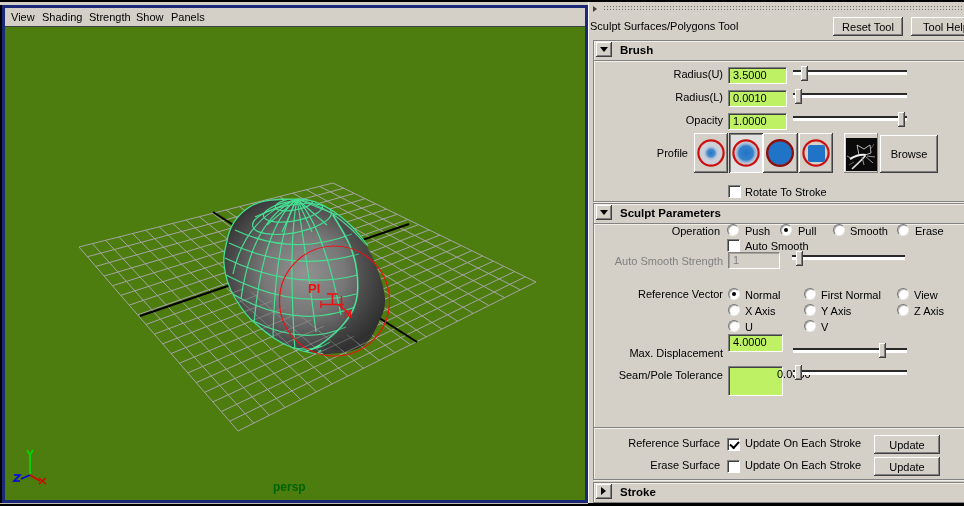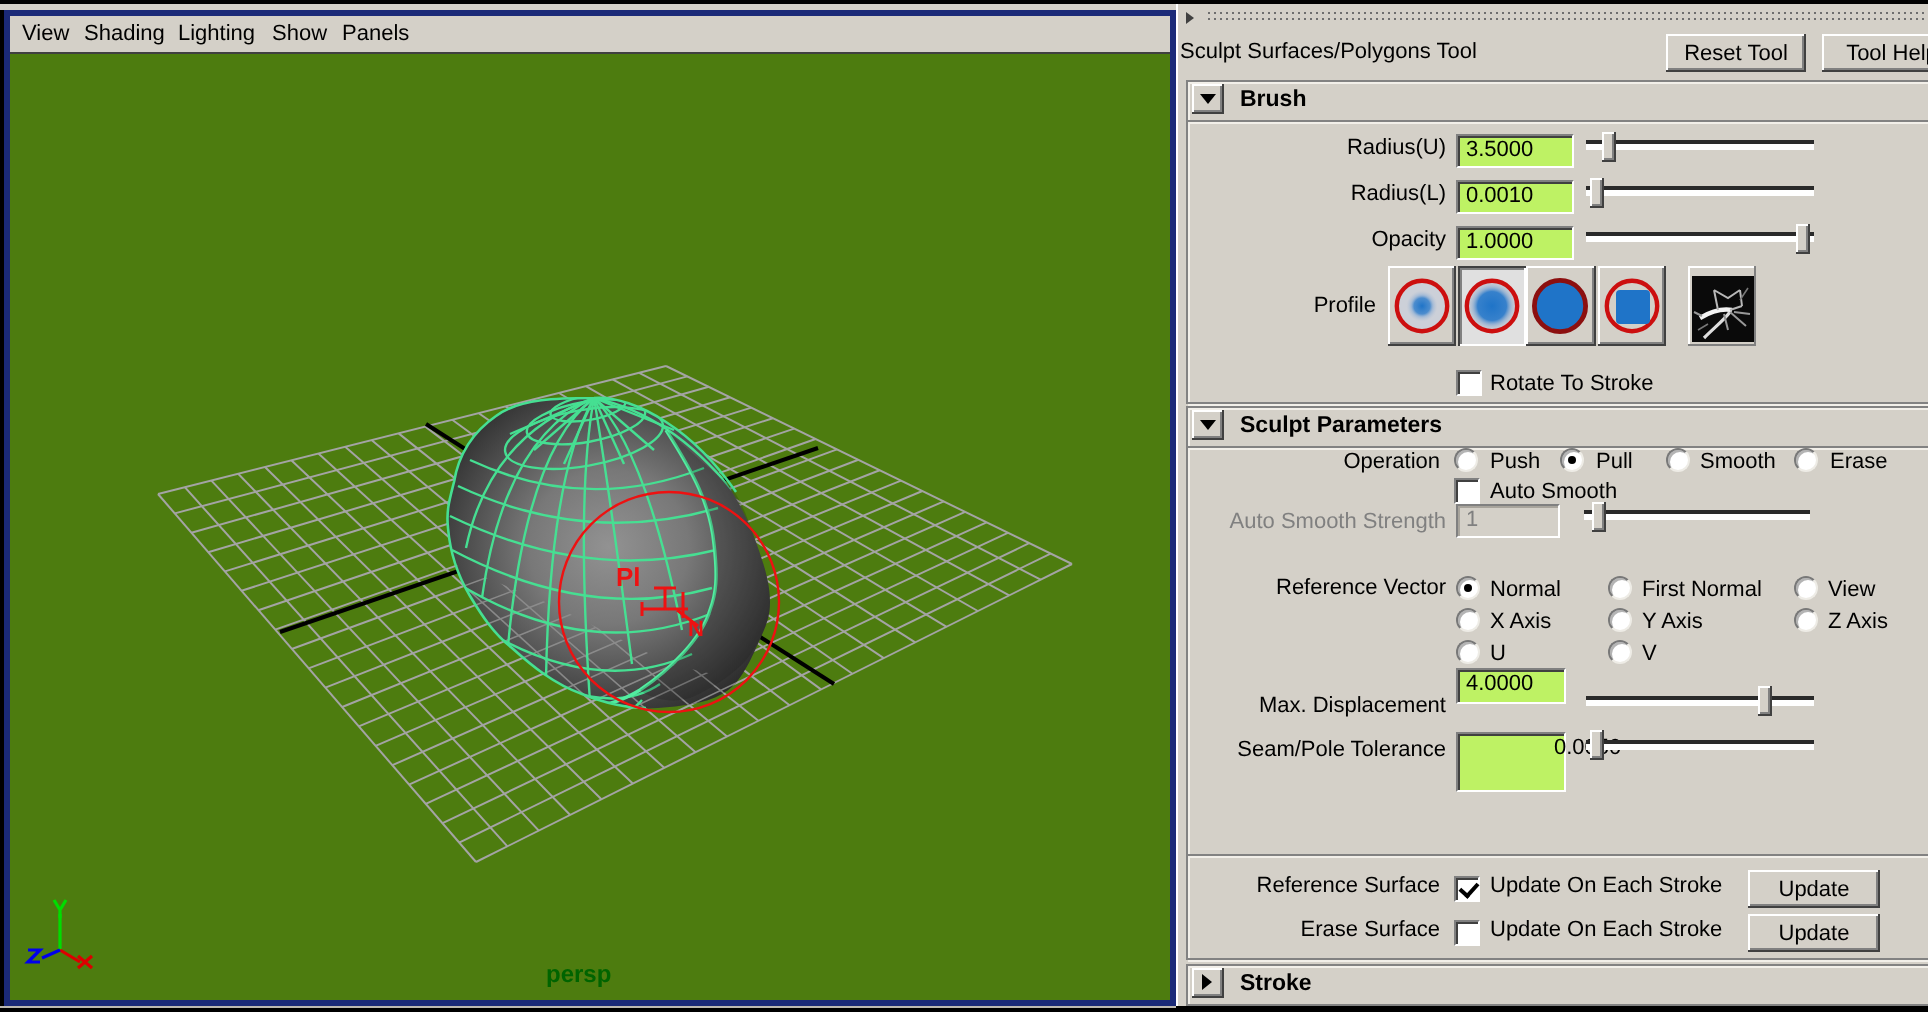--- a/index.html
+++ b/index.html
@@ -40,21 +40,21 @@
 .sep{position:absolute;height:1px;background:#828282;box-shadow:0 1px 0 #f2efe9;}
 .pbtn{position:absolute;background:#d4d0c8;box-shadow:inset -1px -1px 0 #404040,inset 1px 1px 0 #ffffff,inset -2px -2px 0 #808080;}
 .pbtn.sel{background:#e0e0e0;box-shadow:inset 1px 1px 0 #404040,inset -1px -1px 0 #ffffff,inset 2px 2px 0 #808080;}
 </style></head><body>
 <div id="topstrip"></div>
 <div id="botstrip"></div>
 <div id="vpframe">
   <div id="menubar">
     <span style="left:6px">View</span>
       <span style="left:37px">Shading</span>
-    <span style="left:84px">Lighting</span>
+    <span style="left:84px">Strength</span>
       <span style="left:131px">Show</span>
     <span style="left:166px">Panels</span>
   </div>
   <div id="canvas">
   <svg width="580" height="473" viewBox="0 0 580 473">
     <defs>
       <radialGradient id="egggrad" cx="0.5" cy="0.48" r="0.62">
         <stop offset="0" stop-color="#929292"></stop>
         <stop offset="0.4" stop-color="#787878"></stop>
         <stop offset="0.75" stop-color="#484848"></stop>
@@ -283,20 +283,21 @@
     <div style="position:absolute;left:2px;top:5px;width:31px;height:33px;background:#0a0a0a;">
     <svg width="31" height="33" viewBox="0 0 31 33">
       <path d="M4,21 C9,18 14,16 20,17" stroke="#f2f2f2" stroke-width="2.2" fill="none"></path>
       <path d="M13,17 L11,7 M11,7 L18,11 L24,7 M24,7 L25,15 M19,17 L25,15" stroke="#b8b8b8" stroke-width="1" fill="none"></path>
       <path d="M19,18 C16,22 11,26 6,31" stroke="#dddddd" stroke-width="1.6" fill="none"></path>
       <path d="M19,18 L27,25 M5,20 L1,18 M21,18 L29,19 M16,19 L18,27" stroke="#989898" stroke-width="1" fill="none"></path>
       <path d="M8,24 L3,27 M24,12 L28,6" stroke="#777" stroke-width="0.8" fill="none"></path>
     </svg>
     </div>
   </div>
+  <div class="btn" style="left:291px;top:133px;width:58px;height:38px;">Browse</div>
   <div class="check" style="left:139px;top:183px;"></div>
   <div class="lbl" style="left:156px;top:184px;">Rotate To Stroke</div>
 
   <div class="frame" style="left:4px;top:201px;width:396px;height:277px;">
     <div class="fhead"></div>
     <div class="cbtn">
         <div class="tri-d"></div>
       </div>
     <div class="ftitle" style="left:26px;">Sculpt Parameters</div>
   </div>

